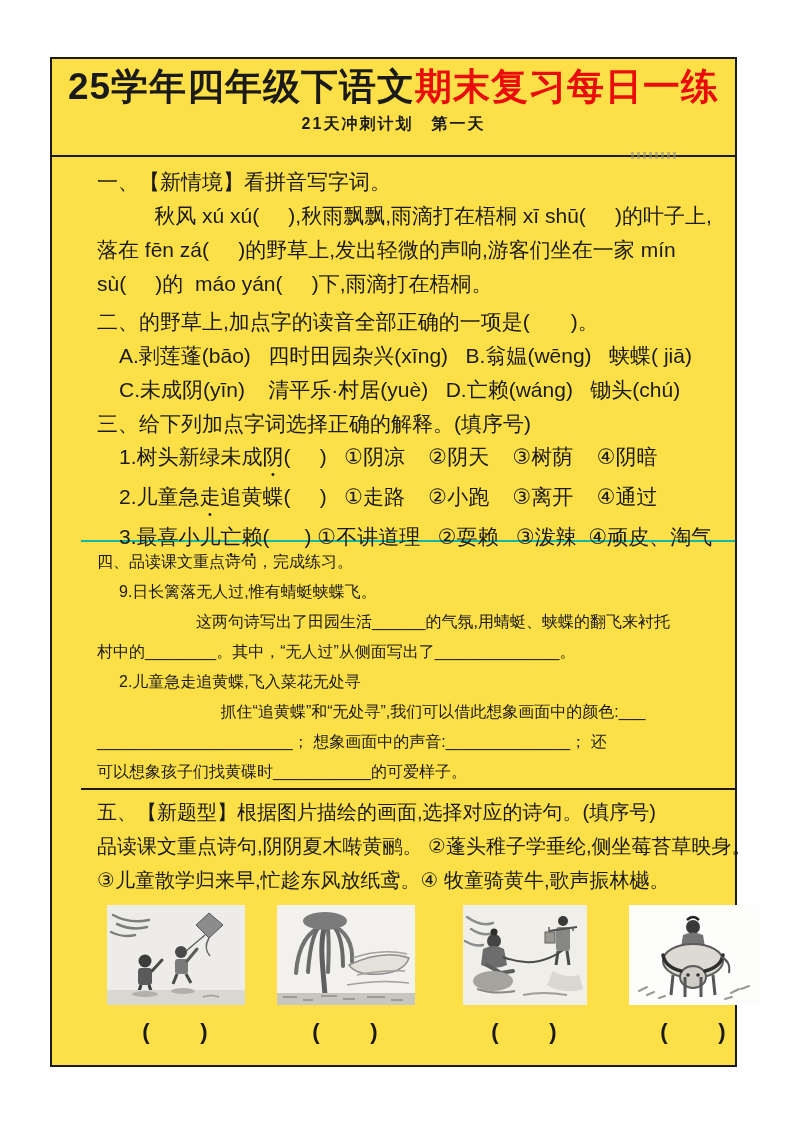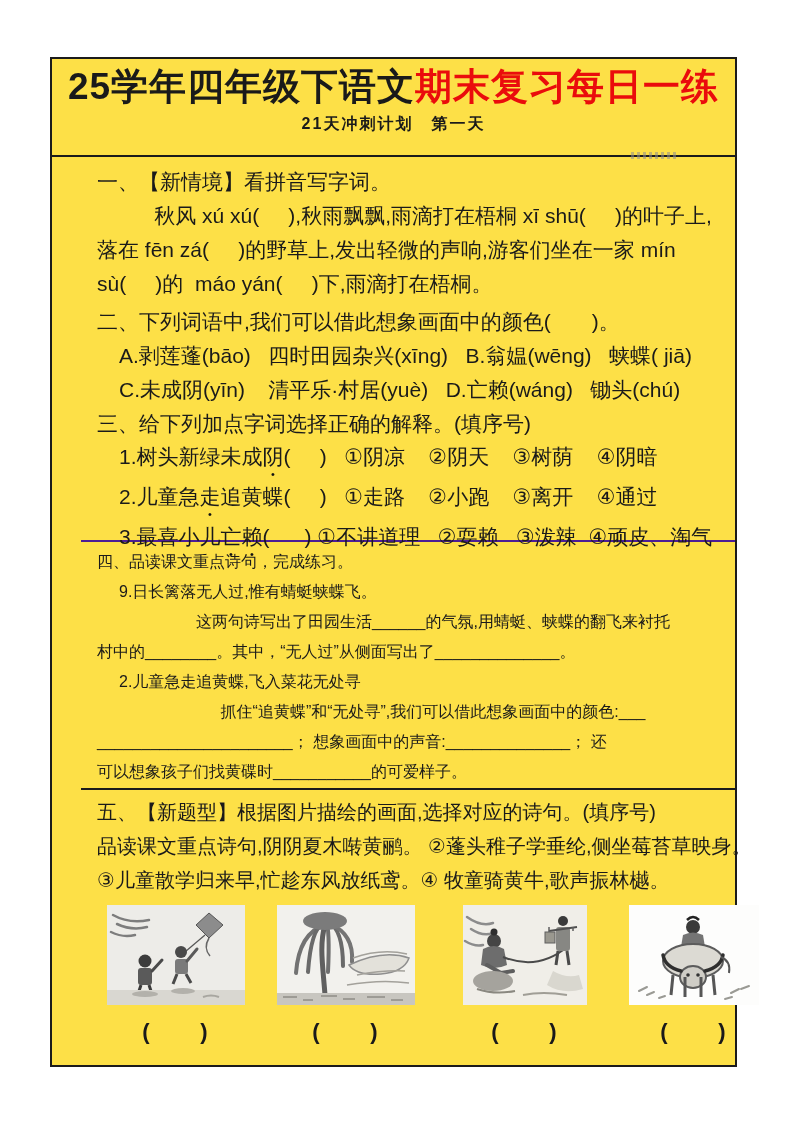--- a/index.html
+++ b/index.html
@@ -22,21 +22,21 @@
   .subtitle{font-size:16px;font-weight:bold;letter-spacing:2px;line-height:32px;}
   .smudge{
     position:absolute;right:58px;bottom:-4px;width:46px;height:7px;opacity:.55;
     background:repeating-linear-gradient(90deg,#8f8f8f 0 3px,transparent 3px 6px);
   }
   
   .sec{box-sizing:border-box;padding:6px 10px 0 16px;font-size:21px;line-height:34px;font-weight:500;margin-left:29px;}
   .sec .line{white-space:pre;}
   .sec-1{height:148px;padding-top:8px;}
   .sec-2{height:102px;padding-top:0;}
-  .sec-3{height:135px;padding-top:0;line-height:33px;border-bottom:2px solid #4c1d95;}
+  .sec-3{height:135px;padding-top:0;line-height:33px;border-bottom:2px solid #14b8a6;}
   .sec-4{height:248px;padding-top:5px;font-size:16px;line-height:30px;border-bottom:2px solid #1b1b1b;}
   .sec-5{height:auto;padding-top:5px;font-size:20px;}
   .ind1{padding-left:22px;}
   .ind2{padding-left:44px;text-align:center;}
   .em-dot{
     -webkit-text-emphasis:filled dot #111;text-emphasis:filled dot #111;
     -webkit-text-emphasis-position:under;text-emphasis-position:under right;
   }
   
   .pics{display:flex;align-items:flex-start;margin-top:8px;padding-left:6px;}
@@ -60,21 +60,21 @@
   </div>
 
   <div class="sec sec-1">
     <div class="line">一、【新情境】看拼音写字词。</div>
     <div class="line ind2">秋风 xú xú(     ),秋雨飘飘,雨滴打在梧桐 xī shū(     )的叶子上,</div>
     <div class="line">落在 fēn zá(     )的野草上,发出轻微的声响,游客们坐在一家 mín</div>
     <div class="line">sù(     )的  máo yán(     )下,雨滴打在梧桐。</div>
   </div>
 
   <div class="sec sec-2">
-    <div class="line">二、下列词语中,我们可以借此想象画面中的颜色(       )。</div>
+    <div class="line">二、的野草上,加点字的读音全部正确的一项是(       )。</div>
     <div class="line ind1">A.剥莲蓬(bāo)   四时田园杂兴(xīng)   B.翁媪(wēng)   蛱蝶( jiā)</div>
     <div class="line ind1">C.未成阴(yīn)    清平乐·村居(yuè)   D.亡赖(wáng)   锄头(chú)</div>
   </div>
 
   <div class="sec sec-3">
     <div class="line">三、给下列加点字词选择正确的解释。(填序号)</div>
     <div class="line ind1"><span>1.树头新绿未成</span><span class="em-dot">阴</span><span>(     )   ①阴凉    ②阴天    ③树荫    ④阴暗</span></div>
     <div class="line ind1"><span>2.儿童急</span><span class="em-dot">走</span><span>追黄蝶(     )   ①走路    ②小跑    ③离开    ④通过</span></div>
     <div class="line ind1"><span>3.最喜小儿</span><span class="em-dot">亡赖</span><span>(      ) ①不讲道理   ②耍赖   ③泼辣  ④顽皮、淘气</span></div>
   </div>

